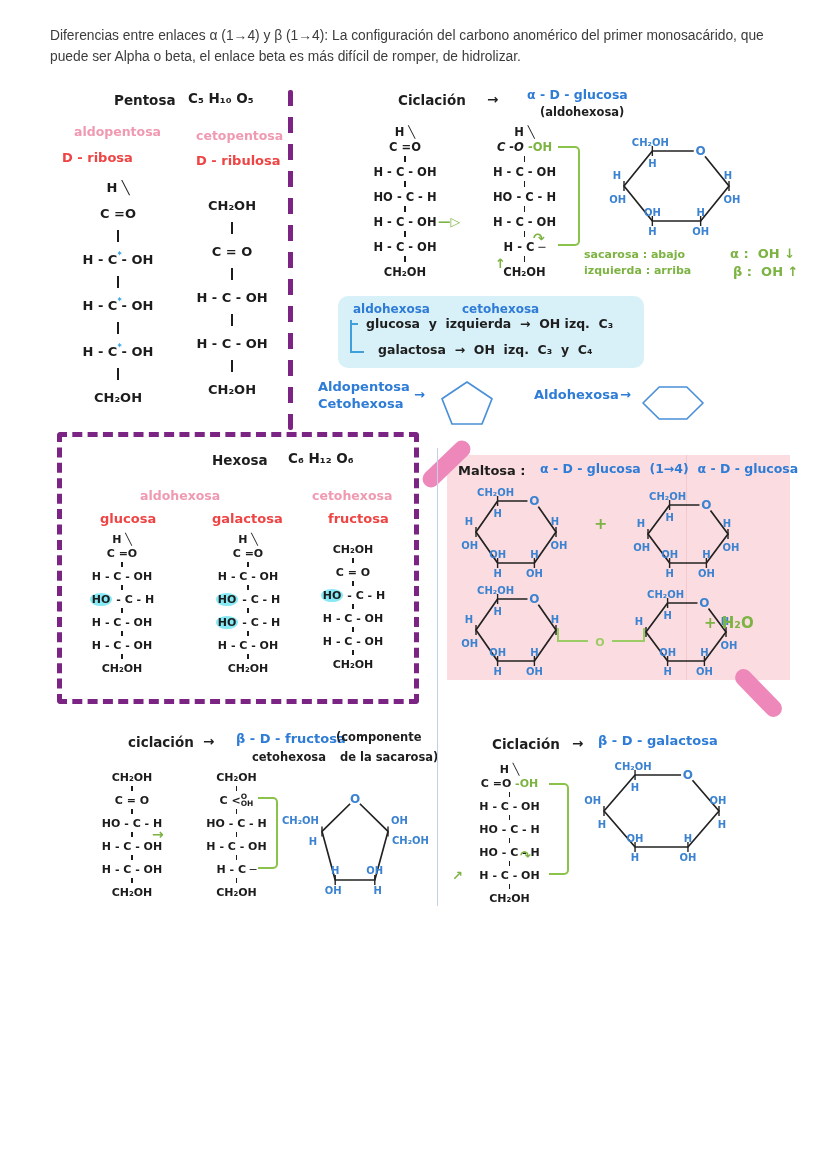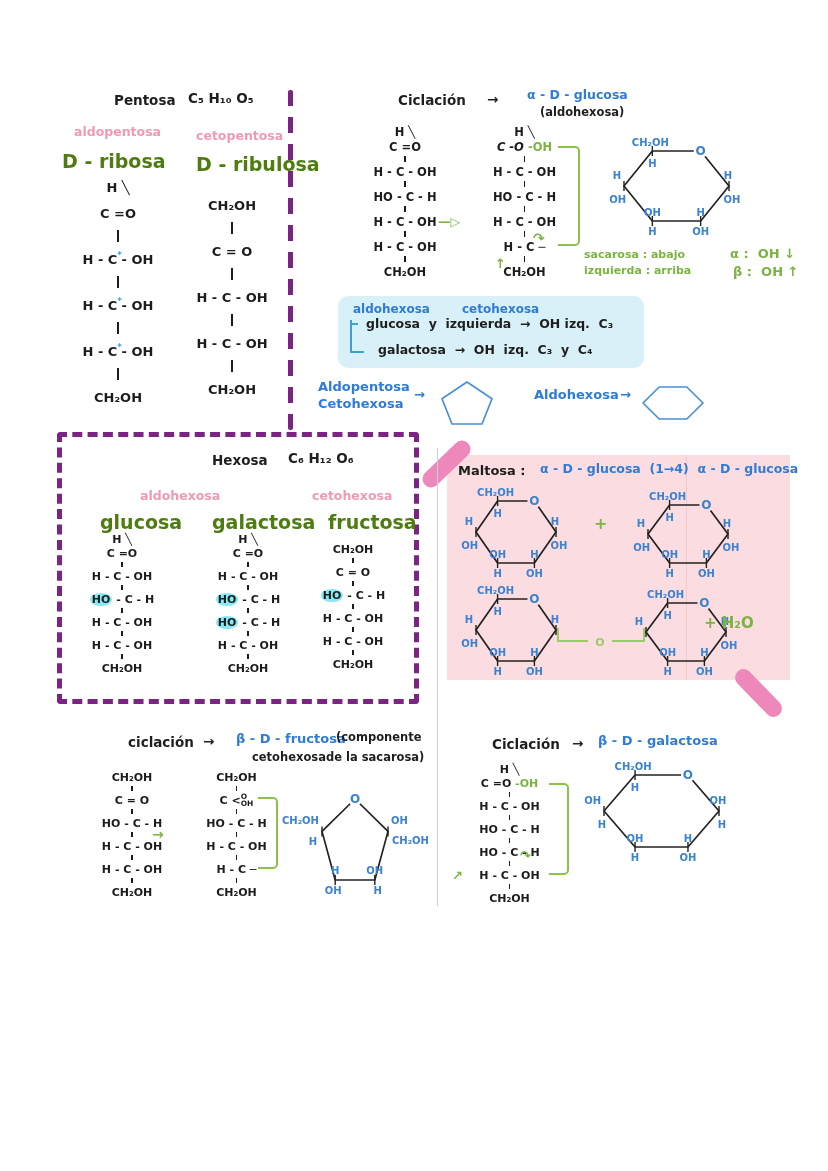--- a/index.html
+++ b/index.html
@@ -3,21 +3,21 @@
 <meta charset="utf-8">
 <style>
   *{margin:0;padding:0;box-sizing:border-box}
   body{background:#e9e9e9;font-family:"DejaVu Sans",sans-serif}
   .page{position:relative;width:828px;height:1171px;background:#ffffff;overflow:hidden;margin:0 auto}
   .abs{position:absolute;white-space:pre}
   .hw{font-weight:600;color:#1e1e1e;font-size:12.5px}
   .t14{font-size:13.5px;font-weight:700}
   .t11{font-size:11.5px}
   .pink{color:#f09ab2;font-weight:700;font-size:12.5px}
-  .red{color:#4d7c0f;font-weight:700;font-size:19px}
+  .red{color:#ef4444;font-weight:700;font-size:13px}
   .blue{color:#2e7cd6;font-weight:700;font-size:12.5px}
   .blue13{color:#2e7cd6;font-weight:700;font-size:13px}
   .green{color:#7cb342;font-weight:700;font-size:12.5px}
   .g11{font-size:11px}
   .header{position:absolute;left:50px;top:26px;width:744px;font-family:"Liberation Sans",sans-serif;font-size:13.8px;color:#3c3c3c;line-height:1.5}
   .fischer{position:absolute;display:flex;flex-direction:column;align-items:center;color:#1c1c1c;font-weight:600}
   .f-lg{font-size:13px}.f-lg .f-row{height:26px}.f-lg .f-bond{height:12px;margin:4px 0}
   .f-md{font-size:11.5px}.f-md .f-row{height:15px}.f-md .f-bond{height:6px;margin:2px 0}
   .f-sm{font-size:11px}.f-sm .f-row{height:14px}.f-sm .f-bond{height:5px;margin:2px 0}
   .f-row{display:flex;align-items:center;white-space:pre}
@@ -36,20 +36,21 @@
   .marker{position:absolute;width:17px;height:60px;background:#ee87ba;border-radius:9px}
   .ring{position:absolute}
   svg{overflow:visible;display:block}
   svg text{font-family:"DejaVu Sans",sans-serif}
 </style>
 </head>
 <body>
 
 <div class="page">
 
+  <p class="header">Diferencias entre enlaces α  (1→4) y β  (1→4): La configuración del carbono anomérico del primer monosacárido, que puede ser Alpha o beta, el enlace beta es más difícil de romper, de hidrolizar.</p>
 
   <span class="abs hw t14" style="left:114px;top:92px">Pentosa</span>
   <span class="abs hw t14" style="left:188px;top:90px">C₅ H₁₀ O₅</span>
   <span class="abs pink" style="left:74px;top:124px">aldopentosa</span>
   <span class="abs pink" style="left:196px;top:128px">cetopentosa</span>
   <span class="abs red" style="left:62px;top:150px">D - ribosa</span>
   <span class="abs red" style="left:196px;top:153px">D - ribulosa</span>
   <div class="fischer f-lg" style="left:62px;top:174px;width:112px">
       <div class="f-row"><span style="color: rgb(28, 28, 28);">H ╲</span></div>
       <div class="f-row"><span style="color: rgb(28, 28, 28);">C =O</span></div>
@@ -311,21 +312,21 @@
     <text id="bridge-o" x="46" y="18" text-anchor="middle" fill="#9ccc65" font-size="11" font-weight="bold">O</text>
     <path d="M58,13 H90 V0" fill="none" stroke="#9ccc65" stroke-width="2"></path>
   </svg>
   <span class="abs green" style="left:704px;top:614px;font-size:15px">+ H₂O</span>
 
   <span class="abs hw t14" style="left:128px;top:734px">ciclación</span>
   <span class="abs hw t14" style="left:203px;top:733px">→</span>
   <span class="abs blue13" style="left:236px;top:731px">β - D - fructosa</span>
   <span class="abs hw t11" style="left:252px;top:750px">cetohexosa</span>
   <span class="abs hw t11" style="left:336px;top:730px">(componente</span>
-  <span class="abs hw t11" style="left:326px;top:750px">de la sacarosa)</span>
+  <span class="abs hw t11" style="left:340px;top:750px">de la sacarosa)</span>
   <div class="fischer f-sm" style="left:82px;top:770px;width:100px">
       <div class="f-row"><span style="color: rgb(28, 28, 28);">CH₂OH</span></div>
       <div class="f-bond"></div>
       <div class="f-row"><span style="color: rgb(28, 28, 28);">C = O</span></div>
       <div class="f-bond"></div>
       <div class="f-row"><span style="color: rgb(28, 28, 28);">HO - C - H</span></div>
       <div class="f-bond"></div>
       <div class="f-row"><span style="color: rgb(28, 28, 28);">H - C - OH</span></div>
       <div class="f-bond"></div>
       <div class="f-row"><span style="color: rgb(28, 28, 28);">H - C - OH</span></div>

